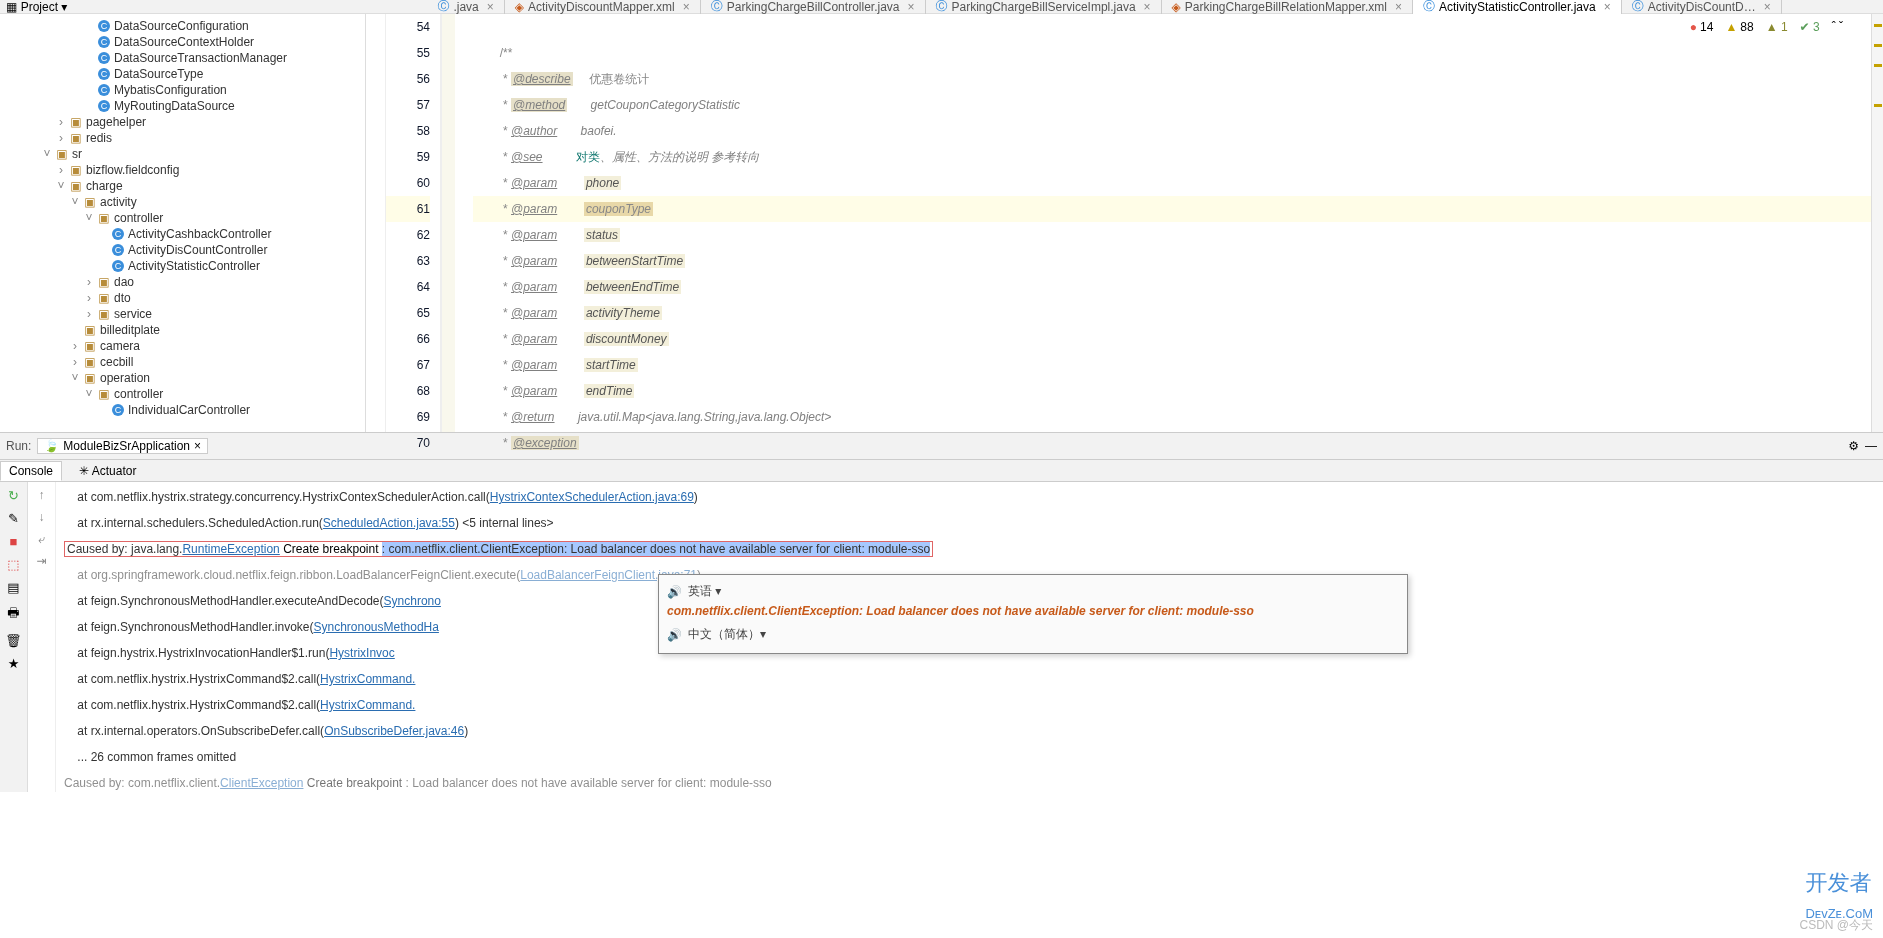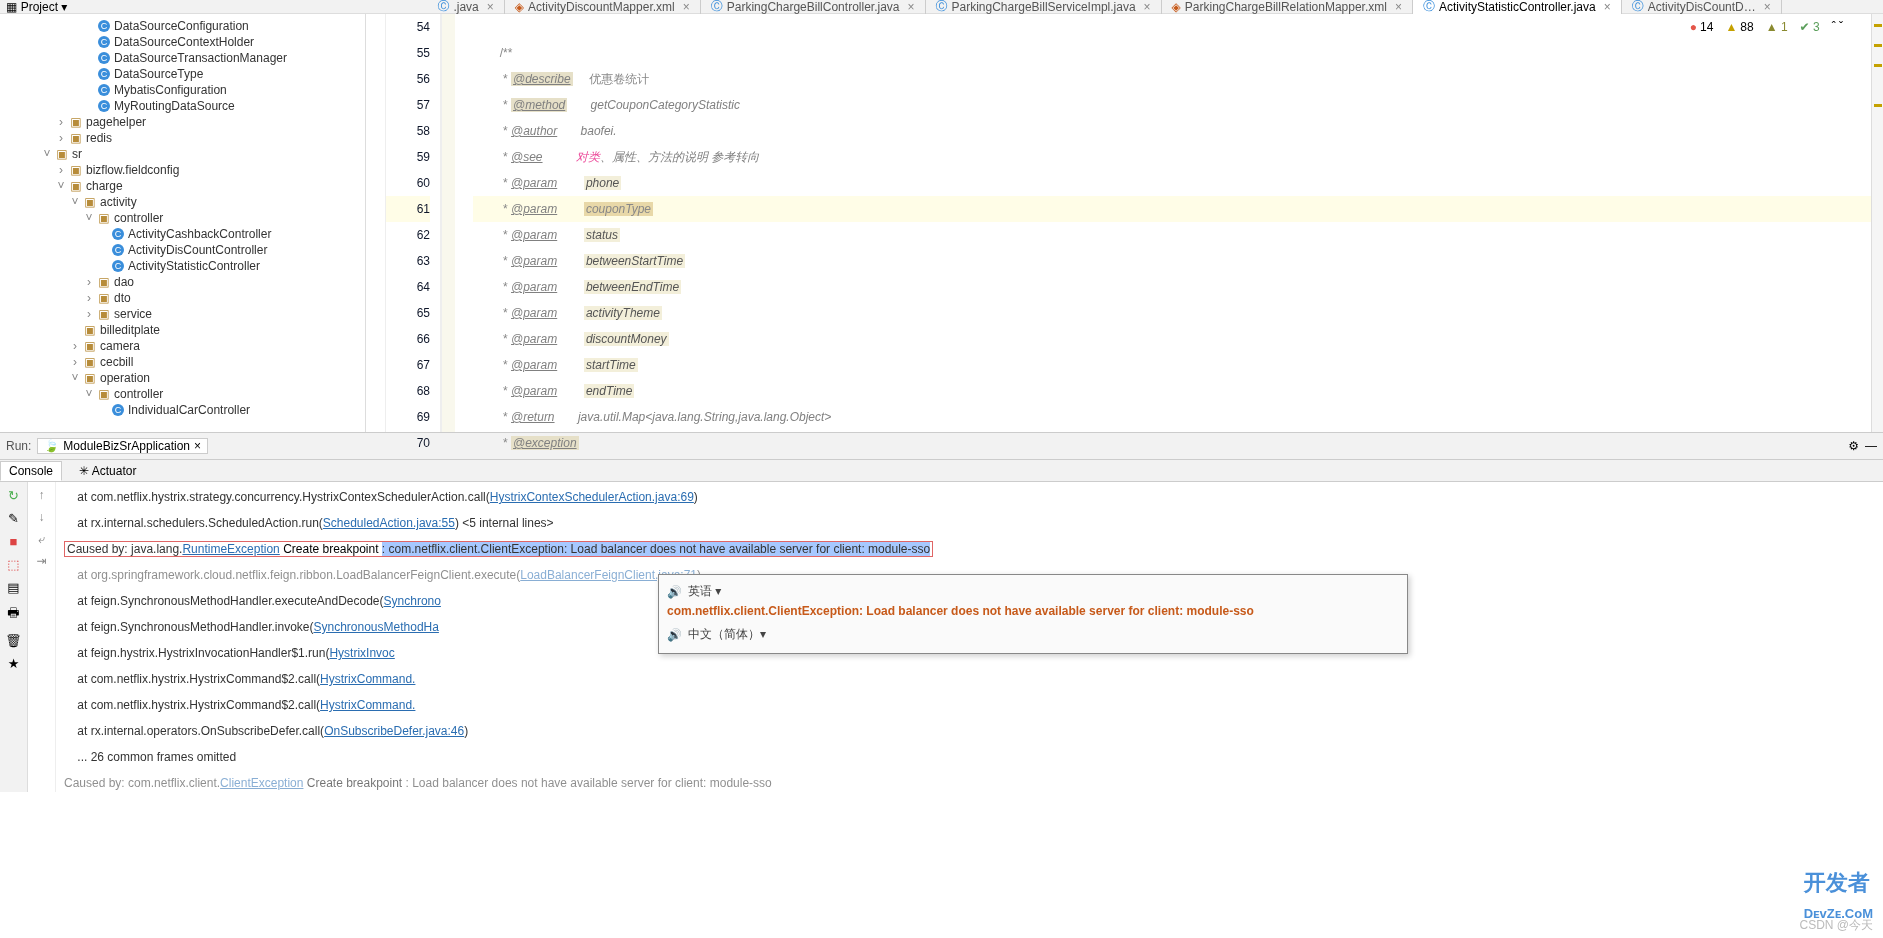--- a/index.html
+++ b/index.html
@@ -26,21 +26,21 @@
 .gutter { width: 55px; background: #fff; border-right: 1px solid #eee; color: #0f172a; text-align: right; padding-right: 10px; line-height: 26px; font-family: Consolas, monospace; font-size: 13px; }
 .gutter .hl { background: #fffde7; }
 .code { flex: 1; font-family: Consolas, monospace; font-size: 14px; line-height: 26px; padding-left: 18px; color: #888; }
 .code .row { white-space: pre; }
 .code .row.hl { background: #fffde7; }
 .code .star { color: #888; }
 .code .tag { color: #808080; font-style: italic; text-decoration: underline; }
 .code .tagbg { background: #e6e0c8; padding: 0 2px; }
 .code .desc { color: #808080; font-style: italic; }
 .code .cn { color: #888; }
-.code .red { color: #ec4899; font-style: italic; }
+.code .red { color: #0f766e; }
 .code .parambg { background: #f3efda; padding: 0 2px; color: #555; font-style: italic; }
 .code .paramhl { background: #e8d8a8; padding: 0 2px; font-style: italic; }
 .runbar { height: 28px; background: #f2f2f2; border-top: 1px solid #ccc; border-bottom: 1px solid #ccc; display: flex; align-items: center; padding: 0 6px; gap: 6px; }
 .runbar .lbl { color: #555; }
 .runbar .app { background: #fff; border: 1px solid #ccc; padding: 0 6px; display:flex; align-items:center; gap:4px; }
 .runbar .gear { margin-left: auto; }
 .tabs2 { height: 22px; background: #f2f2f2; border-bottom: 1px solid #ccc; display: flex; align-items: center; gap: 8px; }
 .tabs2 .t { padding: 2px 8px; border: 1px solid transparent; }
 .tabs2 .t.active { background: #fff; border-color: #ccc; border-bottom-color: #fff; }
 .bottom { display: flex; height: 310px; }
@@ -48,24 +48,24 @@
 .leftcol span { font-size: 13px; }
 .leftcol2 { width: 28px; background: #fff; border-right: 1px solid #eee; display: flex; flex-direction: column; align-items: center; gap: 8px; padding-top: 6px; color:#888;}
 .console { flex: 1; font-family: Consolas, monospace; font-size: 13px; line-height: 26px; padding: 2px 8px; color: #333; position: relative; overflow:hidden;}
 .console .ln { white-space: pre; }
 .console .link { color: #2a6db1; text-decoration: underline; }
 .console .sel { background: #a6c8ff; }
 .console .breakpoint { color: #000000; }
 .console .boxred { border: 1px solid #e06666; padding: 0 2px; }
 .popup { position: absolute; left: 658px; top: 574px; width: 750px; background: #fafafa; border: 1px solid #888; box-shadow: 2px 2px 6px rgba(0,0,0,.2); padding: 8px; }
 .popup .lang { display:flex; align-items:center; gap:6px; color:#444; margin-bottom:2px; }
-.popup .en { color: #c75a1a; font-weight: bold; line-height: 18px; margin-bottom: 6px; }
+.popup .en { color: #c75a1a; font-style: italic; font-weight: bold; line-height: 18px; margin-bottom: 6px; }
 .popup .zh { background: #3874d6; color: #fff; padding: 2px 6px; display:inline-block; }
 .watermark { position: absolute; right: 10px; bottom: 4px; color: #bbb; font-size: 12px; }
-.logo { position: absolute; right: 10px; bottom: 14px; font-size: 22px; font-weight: bold; color: #4a90d9; text-shadow:1px 1px #fff; font-family:"Microsoft YaHei"; }
+.logo { position: absolute; right: 10px; bottom: 14px; font-size: 22px; font-weight: normal; color: #4a90d9; text-shadow:1px 1px #fff; font-family:"Microsoft YaHei"; }
 .marker-col{width:14px;background:#f9f8ed;border-left:1px solid #eee;}
 .stripe{width:12px;background:#f5f5f5;border-left:1px solid #ddd; position:relative;}
 .stripe .m{position:absolute;left:2px;width:8px;height:3px;}
 </style>
 </head>
 <body>
 
 <div class="topbar">
   <div class="left">
     <span>▦ <span>Project</span> ▾</span>

